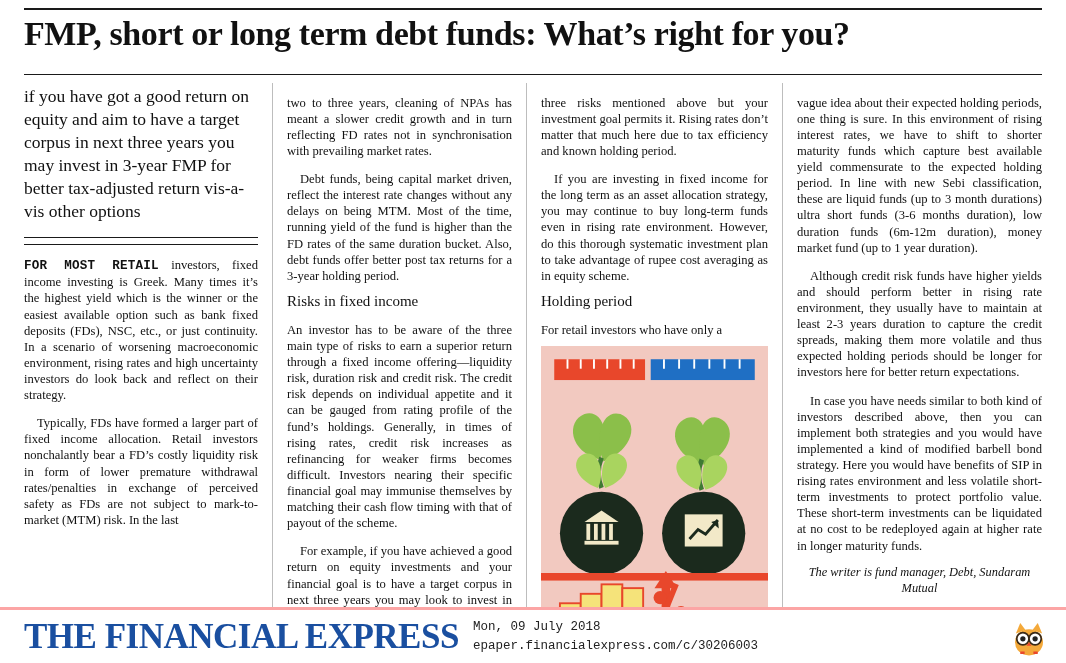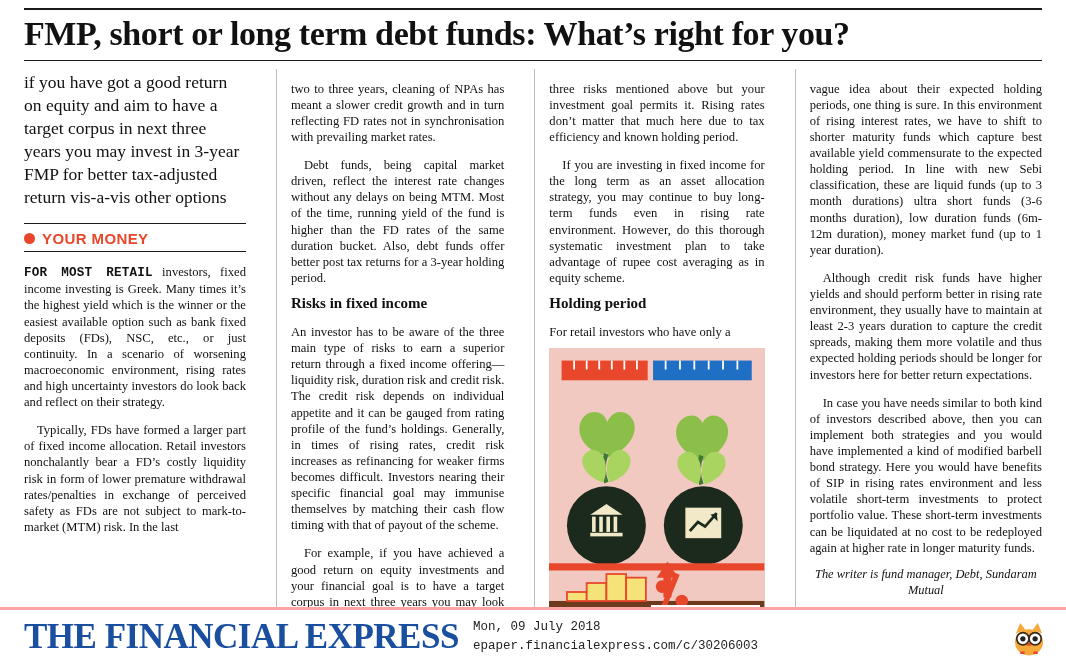--- a/index.html
+++ b/index.html
@@ -24,30 +24,30 @@
   .rule-top {
     border-top: 2px solid #1a1a1a;
     margin: 0 0 6px 0;
   }
   .headline {
     font-family: "Liberation Serif", serif;
     font-size: 34px;
     font-weight: 700;
     letter-spacing: -0.4px;
     line-height: 1.05;
-    margin: 4px 0 8px 0;
+    margin: 4px 0 22px 0;
     color: #111;
   }
   .rule-head {
     border-top: 1px solid #1a1a1a;
     margin-bottom: 8px;
   }
   .cols {
     display: flex;
-    gap: 16px;
+    gap: 0;
     height: 556px;
   }
   .col {
     width: 245px;
     box-sizing: border-box;
     padding-right: 14px;
     position: relative;
   }
   .col + .col {
     border-left: 1px solid #bdbdbd;
@@ -115,21 +115,21 @@
     text-indent: 13px;
   }
   p.body .lead {
     font-weight: 700;
     letter-spacing: 0.2px;
     font-family: Liberation Mono, monospace;
   }
   .subhead {
     font-family: "Liberation Serif", serif;
     font-size: 15px;
-    font-weight: 700;
+    font-weight: 400;
     margin: 9px 0 3px 0;
     color: #111;
   }
   
   .illo {
     margin-top: 8px;
     width: 100%;
     position: relative;
     background: #f2c9c0;
   }
@@ -200,24 +200,20 @@
   <h1 class="headline">FMP, short or long term debt funds: What’s right for you?</h1>
 
   <div class="rule-head"></div>
 
   <div class="cols">
 
     <div class="col c1">
       <div class="standfirst">if you have got a good return on equity and aim to have a target corpus in next three years you may invest in 3-year FMP for better tax-adjusted return vis-a-vis other options</div>
 
       <div class="kicker-rule"></div>
-      <div class="kicker">
-        <span class="kicker-dot"></span>
-        <span class="kicker-text">YOUR MONEY</span>
-      </div>
       <div class="byline-rule"></div>
 
       <p class="body"><span class="lead">FOR MOST RETAIL</span><span> investors, fixed income investing is Greek. Many times it’s the highest yield which is the winner or the easiest available option such as bank fixed deposits (FDs), NSC, etc., or just continuity. In a scenario of worsening macroeconomic environment, rising rates and high uncertainty investors do look back and reflect on their strategy.</span></p>
       <p class="body">Typically, FDs have formed a larger part of fixed income allocation. Retail investors nonchalantly bear a FD’s costly liquidity risk in form of lower premature withdrawal rates/penalties in exchange of perceived safety as FDs are not subject to mark-to-market (MTM) risk. In the last</p>
     </div>
 
     <div class="col c2">
       <p class="body">two to three years, cleaning of NPAs has meant a slower credit growth and in turn reflecting FD rates not in synchronisation with prevailing market rates.</p>
       <p class="body">Debt funds, being capital market driven, reflect the interest rate changes without any delays on being MTM. Most of the time, running yield of the fund is higher than the FD rates of the same duration bucket. Also, debt funds offer better post tax returns for a 3-year holding period.</p>
       <div class="subhead">Risks in fixed income</div>

